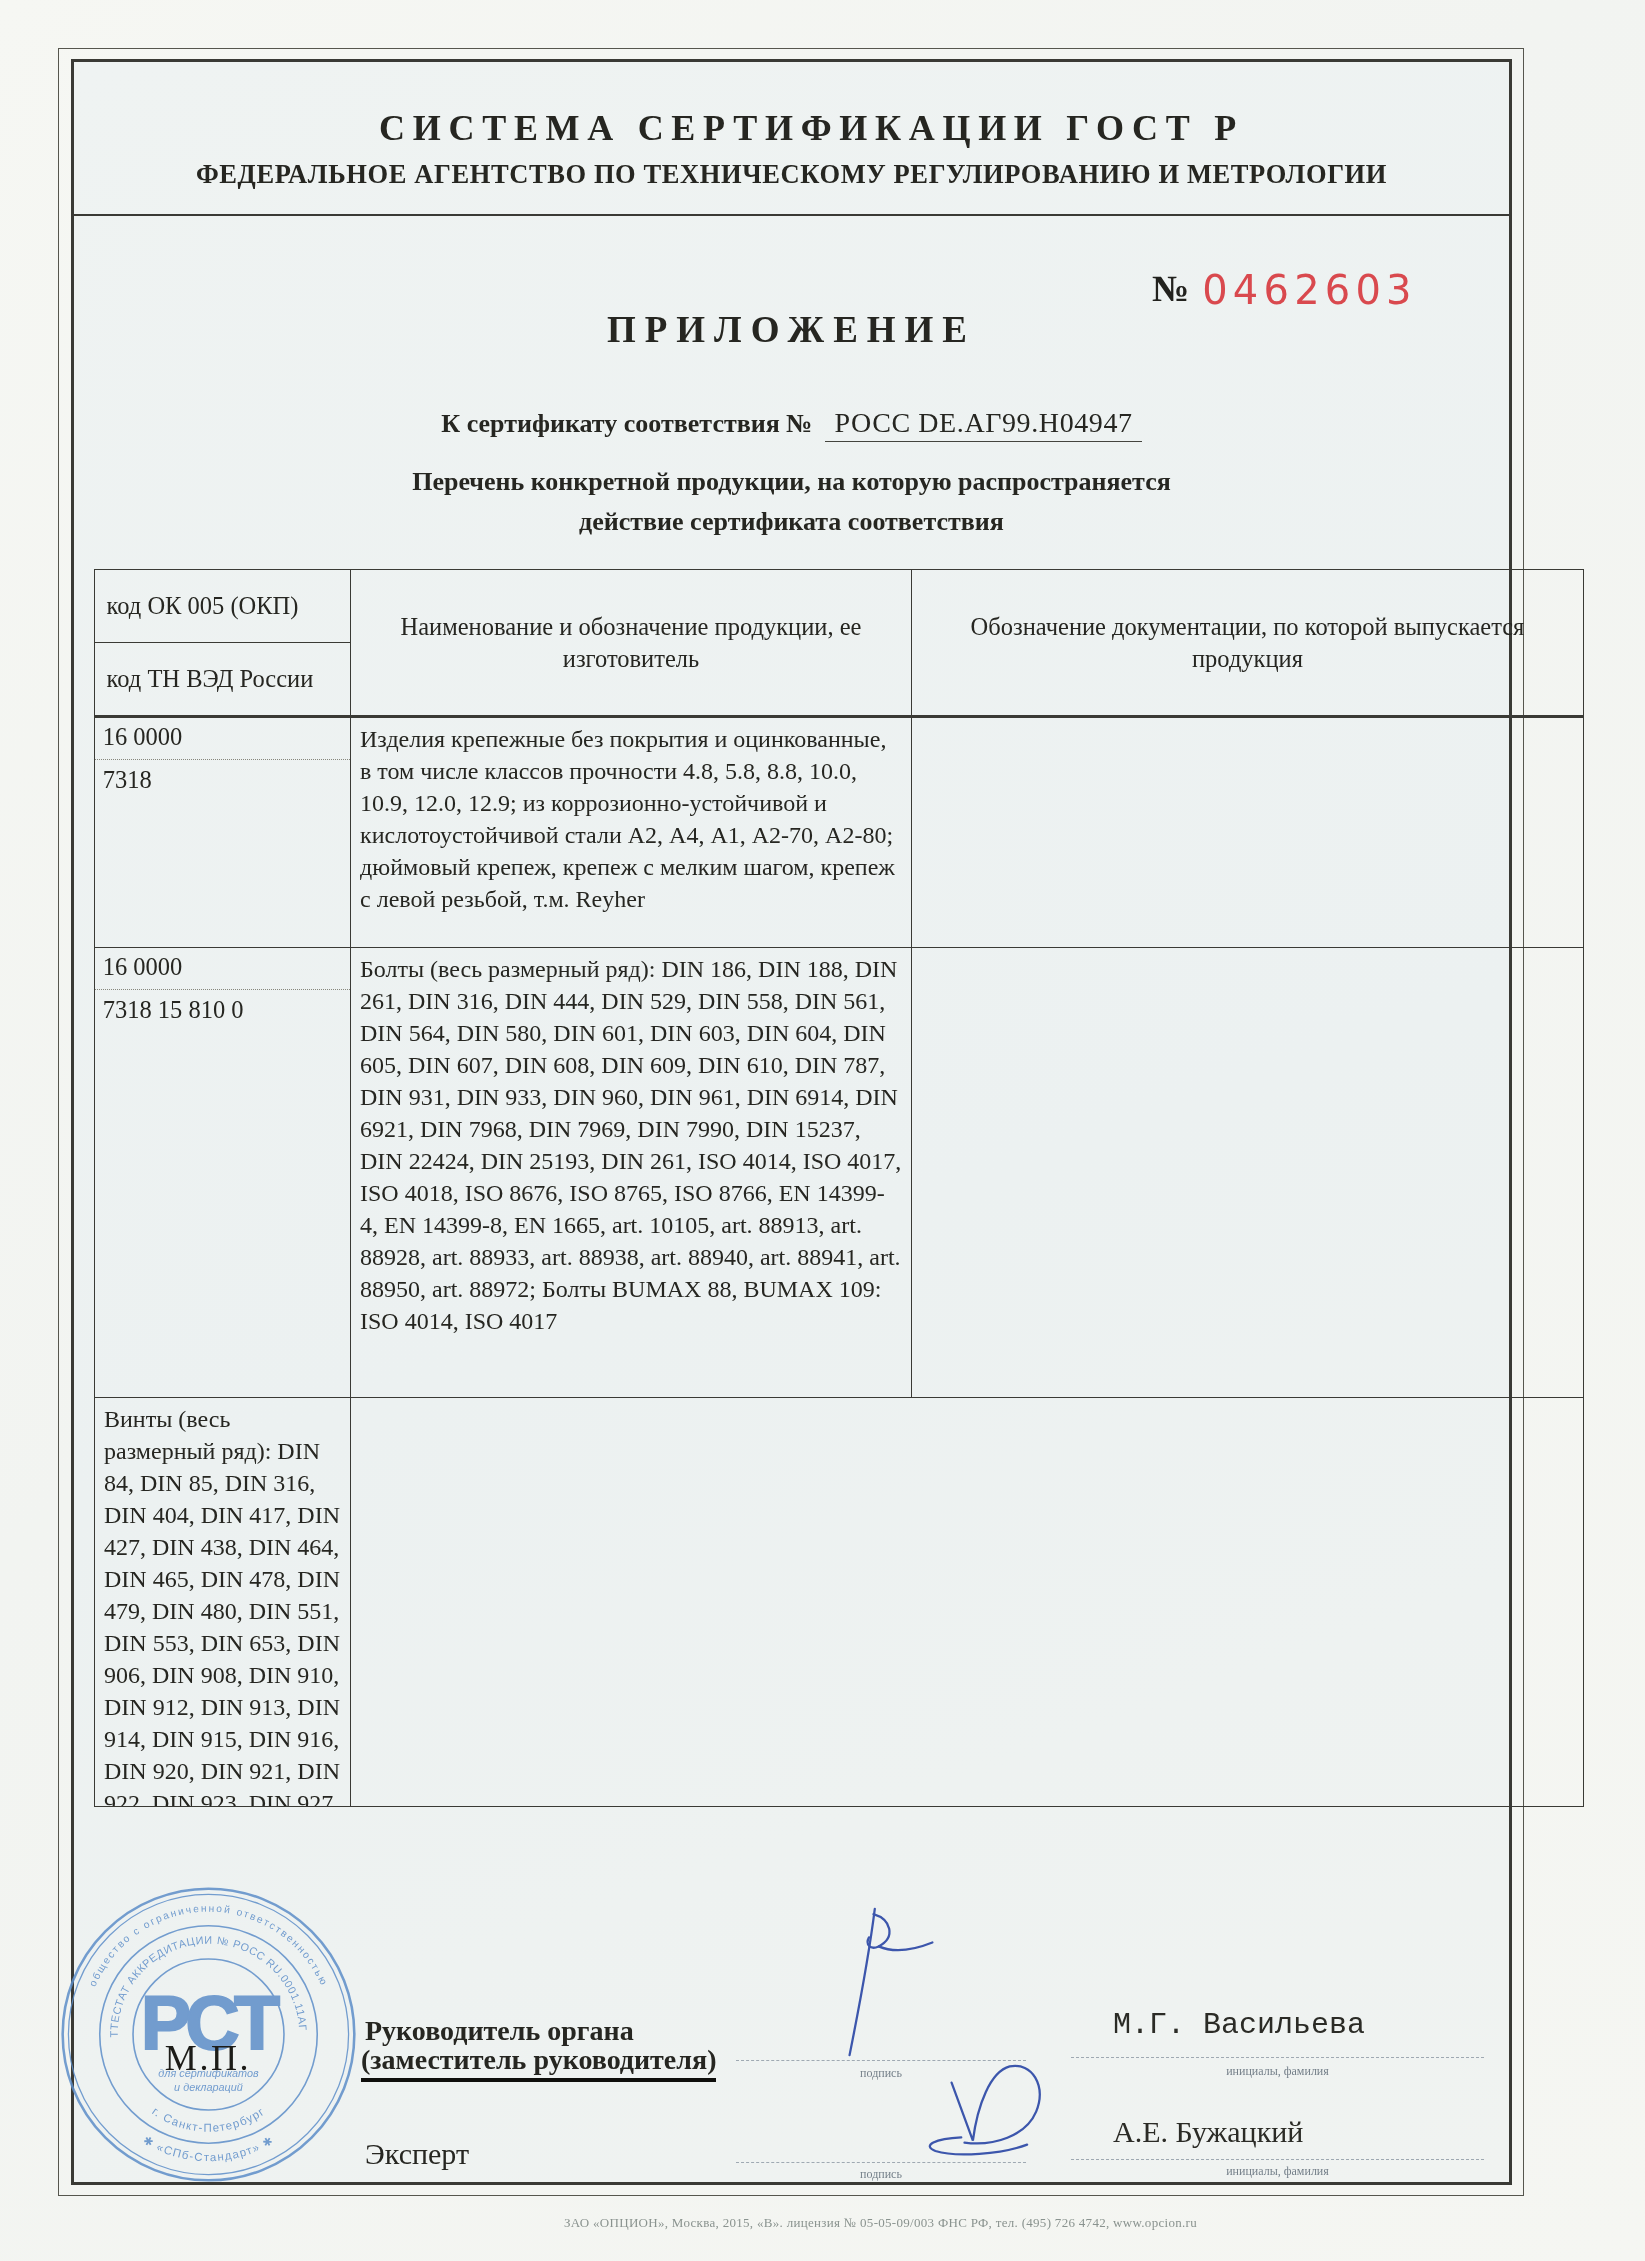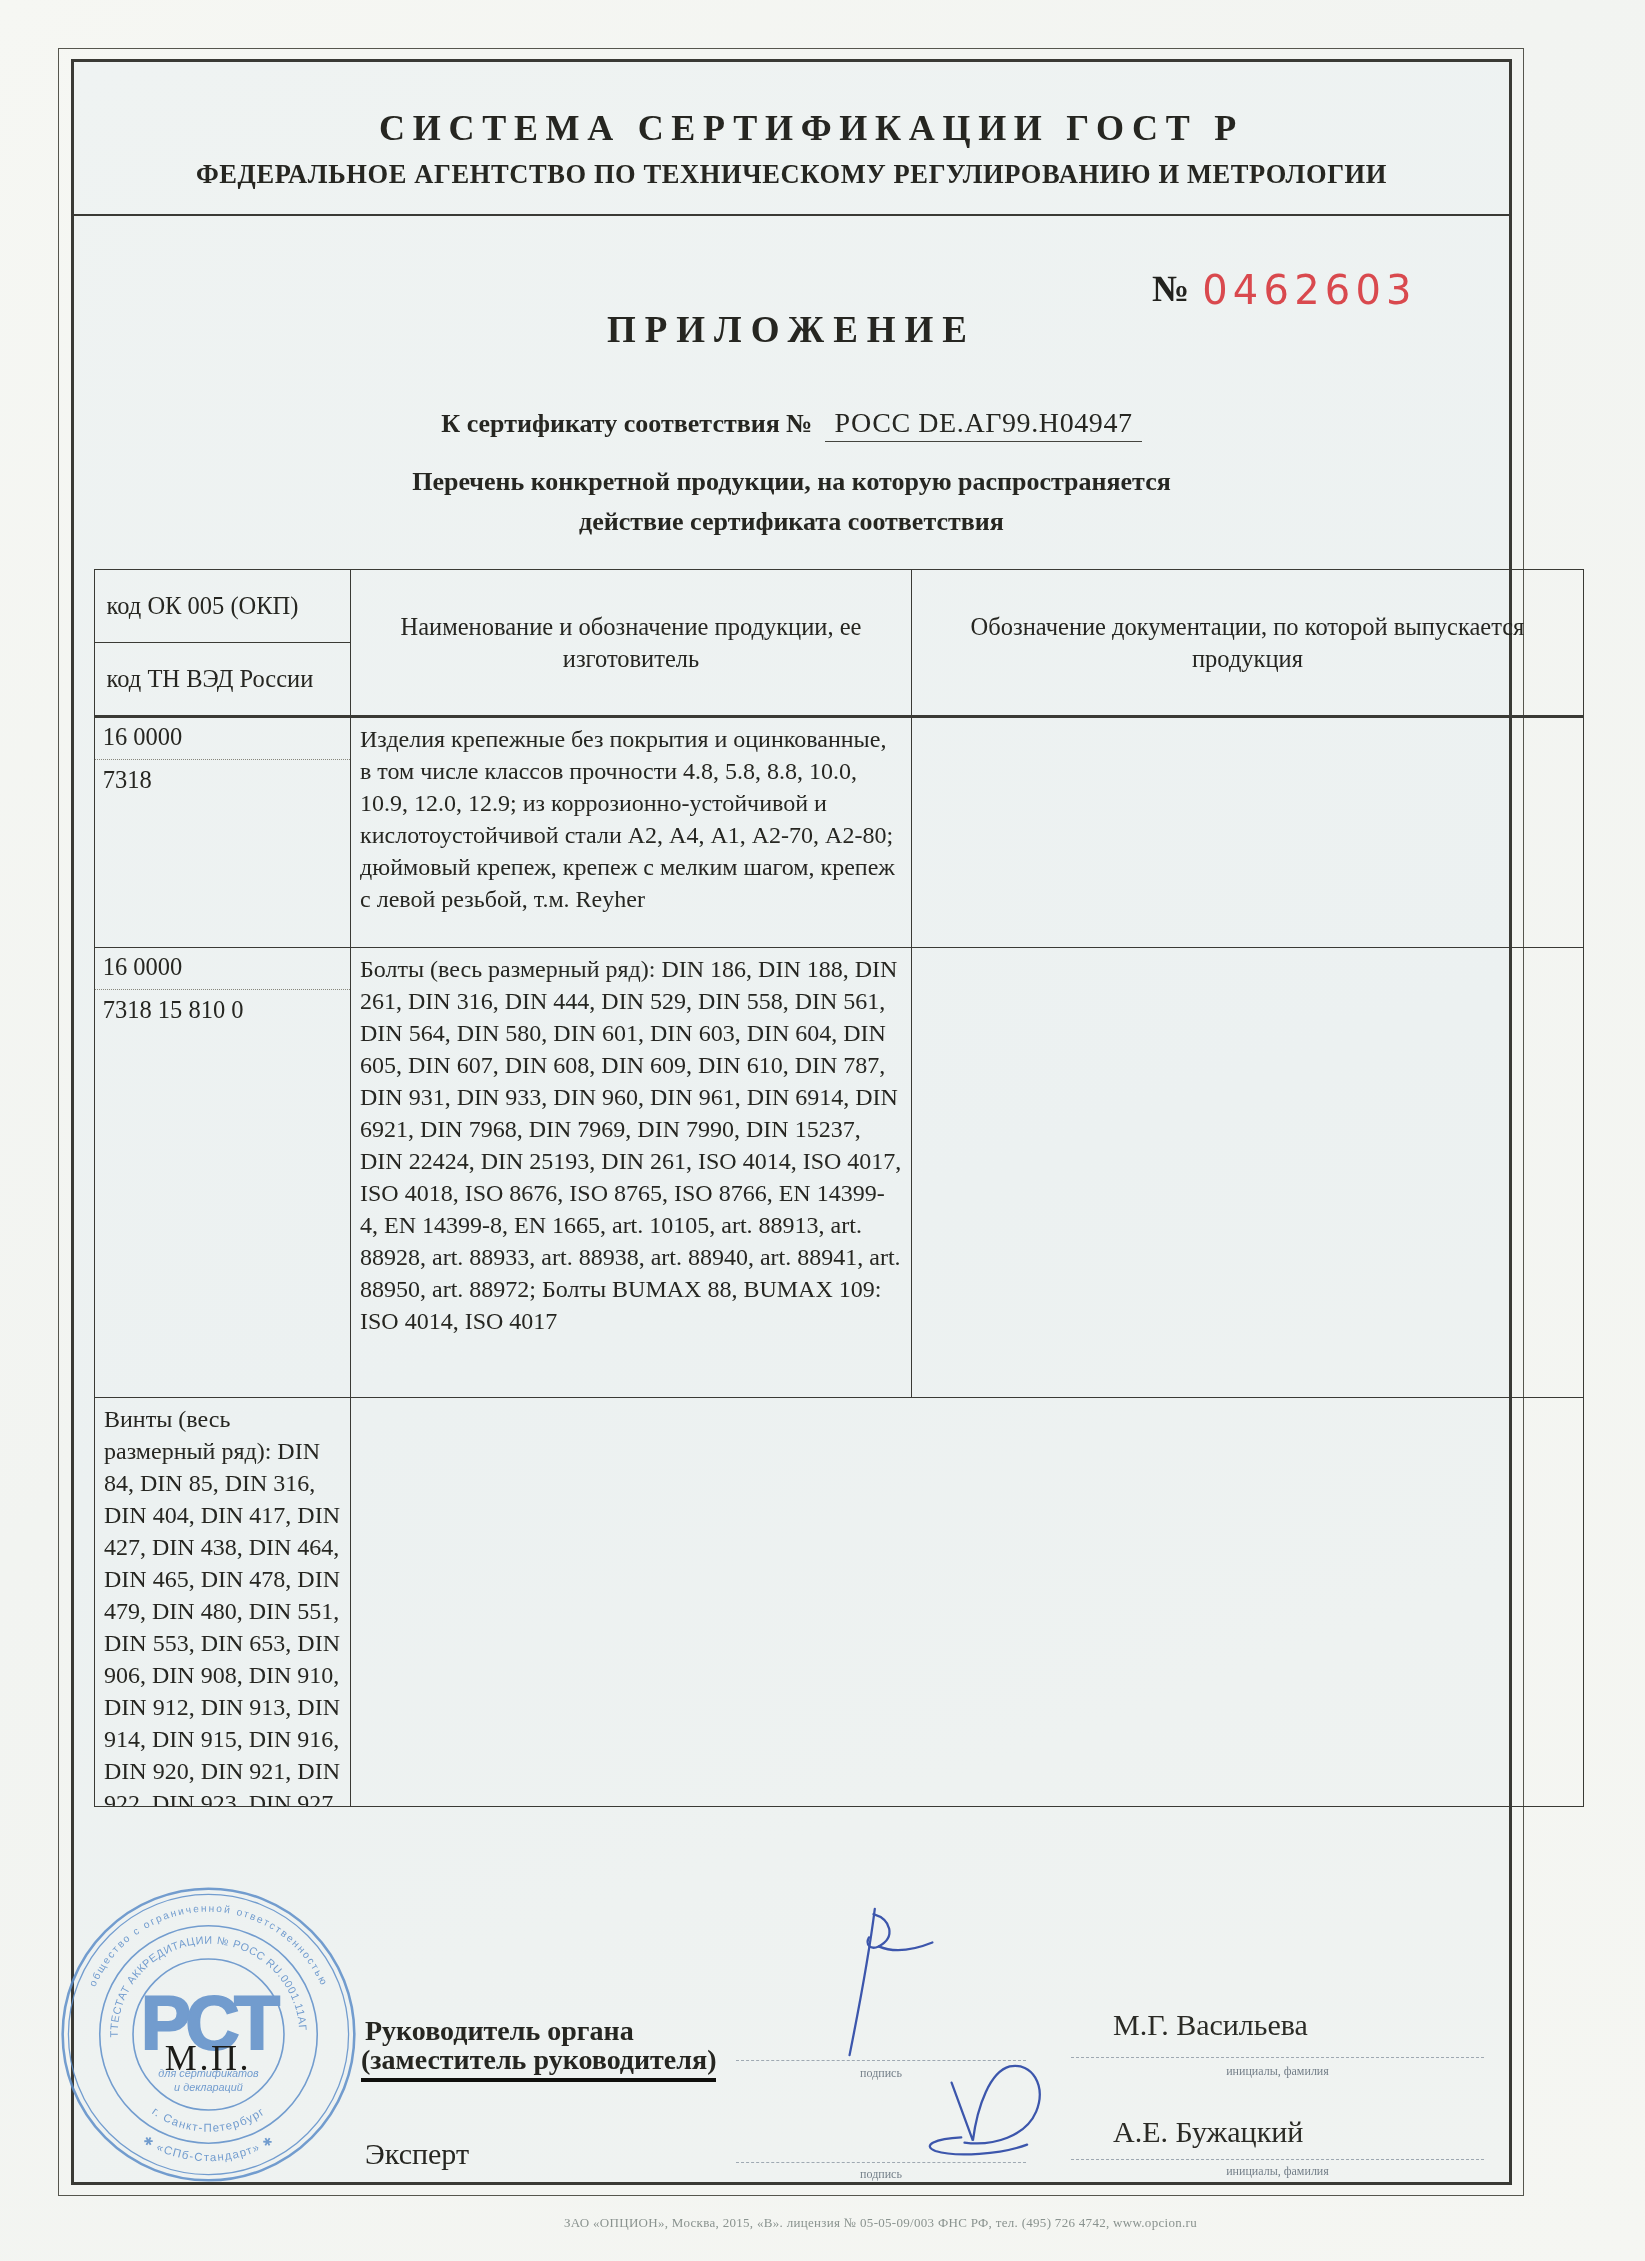--- a/index.html
+++ b/index.html
@@ -198,21 +198,21 @@
   <div class="role1b">(заместитель руководителя)</div>
   <div class="role2">Эксперт</div>
 
   <svg class="handsig" style="left:812px;top:1905px;" width="123" height="154" viewBox="0 0 190 238">
     <path d="M 97,6 C 90,62 74,152 58,232"></path>
     <path d="M 95,14 C 122,22 130,50 103,64 C 90,70 82,61 88,50"></path>
     <path d="M 103,64 C 126,74 156,70 186,58"></path>
   </svg>
   <div class="sig-line" style="left:736px;top:2060px;width:290px;"></div>
   <div class="sig-caption" style="left:736px;top:2066px;width:290px;">подпись</div>
-  <div class="sig-name" style="left:1113px;top:2008px;">М.Г. Васильева</div>
+  <div class="sig-name" style="left:1113px;top:2008px;font-family:Liberation Mono, monospace;">М.Г. Васильева</div>
   <div class="sig-line" style="left:1071px;top:2057px;width:413px;"></div>
   <div class="sig-caption" style="left:1071px;top:2064px;width:413px;">инициалы, фамилия</div>
 
   <svg class="handsig" style="left:916px;top:2060px;" width="168" height="102" viewBox="0 0 260 158">
     <path d="M 55,35 L 88,125 C 95,70 115,18 145,10 C 180,3 202,40 186,80 C 170,118 120,134 75,128"></path>
     <path d="M 70,120 C 30,122 8,132 30,141 C 62,151 132,146 172,131"></path>
   </svg>
   <div class="sig-line" style="left:736px;top:2162px;width:290px;"></div>
   <div class="sig-caption" style="left:736px;top:2167px;width:290px;">подпись</div>
   <div class="sig-name" style="left:1113px;top:2115px;">А.Е. Бужацкий</div>

